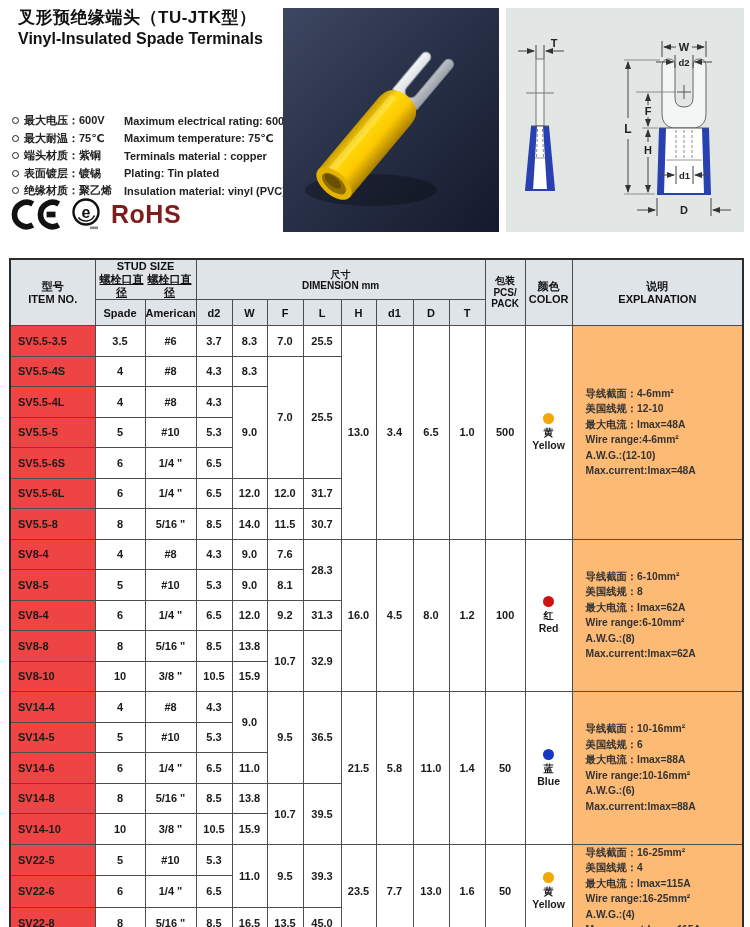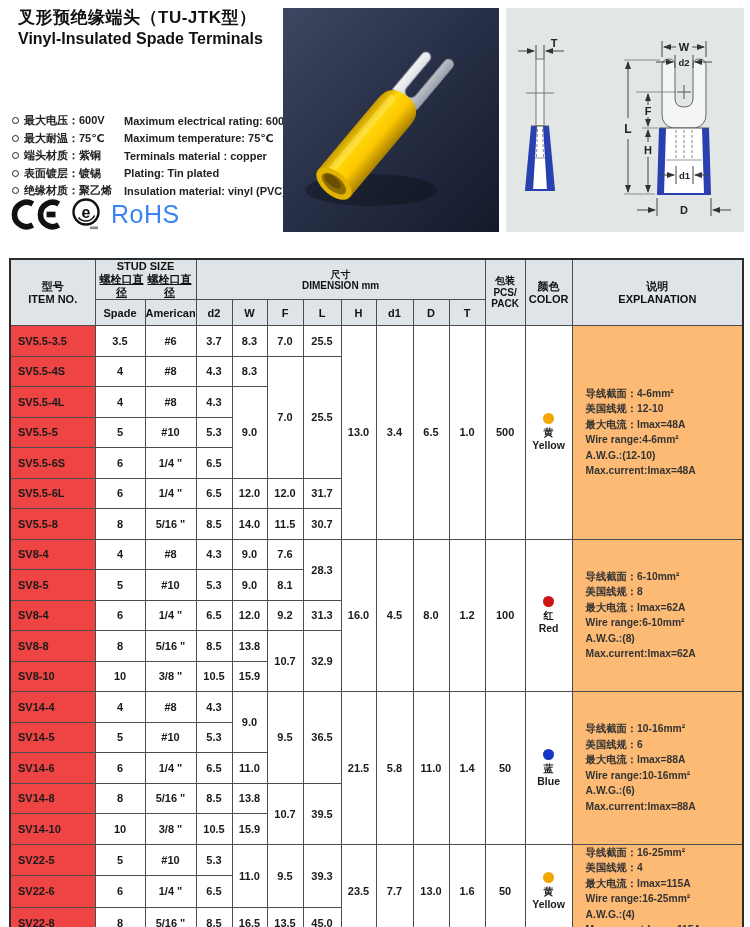--- a/index.html
+++ b/index.html
@@ -10,21 +10,21 @@
   
   .title-block{position:absolute;left:18px;top:6px;}
   .title-cn{font-size:17px;font-weight:bold;letter-spacing:.5px;color:#111;}
   .title-en{font-size:16px;font-weight:bold;margin-top:1px;color:#111;}
   .specs{position:absolute;left:12px;top:112px;list-style:none;margin:0;padding:0;}
   .spec-row{display:flex;align-items:center;height:17.5px;font-size:11px;font-weight:bold;color:#222;}
   .bullet{width:5px;height:5px;border:1.5px solid #222;border-radius:50%;display:inline-block;margin-right:5px;flex:0 0 auto;}
   .spec-cn{width:112px;display:flex;align-items:center;}
   .spec-en{white-space:nowrap;}
   .certs{position:absolute;left:10px;top:197px;display:flex;align-items:center;gap:9px;}
-  .rohs{font-size:25px;font-weight:normal;color:#3b82f6;letter-spacing:.5px;}
+  .rohs{font-size:25px;font-weight:bold;color:#7f1d1d;letter-spacing:.5px;}
   .photo{position:absolute;left:283px;top:8px;width:216px;height:224px;}
   .drawing{position:absolute;left:506px;top:8px;width:238px;height:224px;}
   
   .spec-table{
     position:absolute;left:9px;top:258px;width:733px;
     border-collapse:collapse;table-layout:fixed;border:2px solid #2c2c2c;
   }
   .spec-table th,.spec-table td{border:1px solid #4d4d4d;padding:0;overflow:hidden;}
   .spec-table thead th{background:#dee4e8;font-weight:bold;color:#111;text-align:center;vertical-align:middle;}
   .spec-table thead tr{height:26px;}

